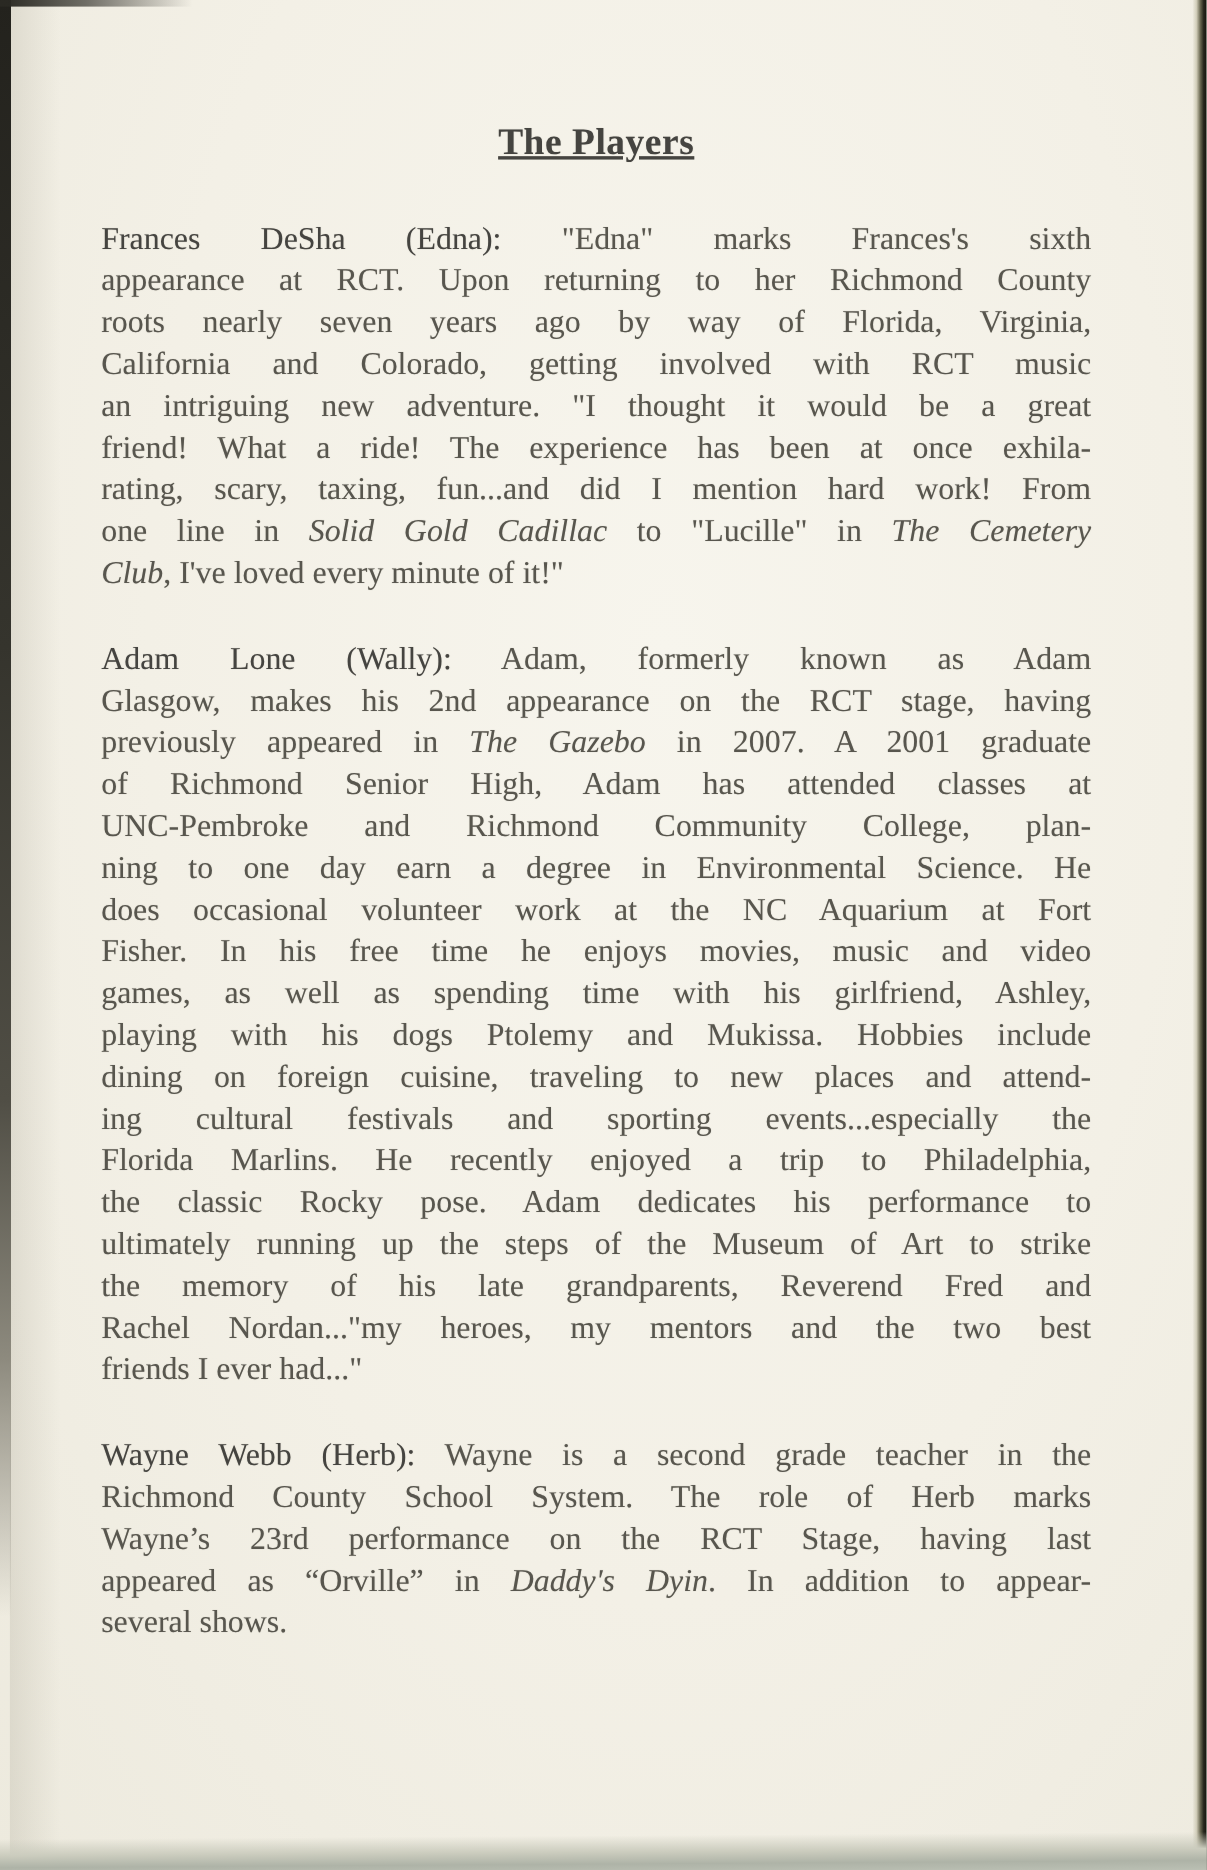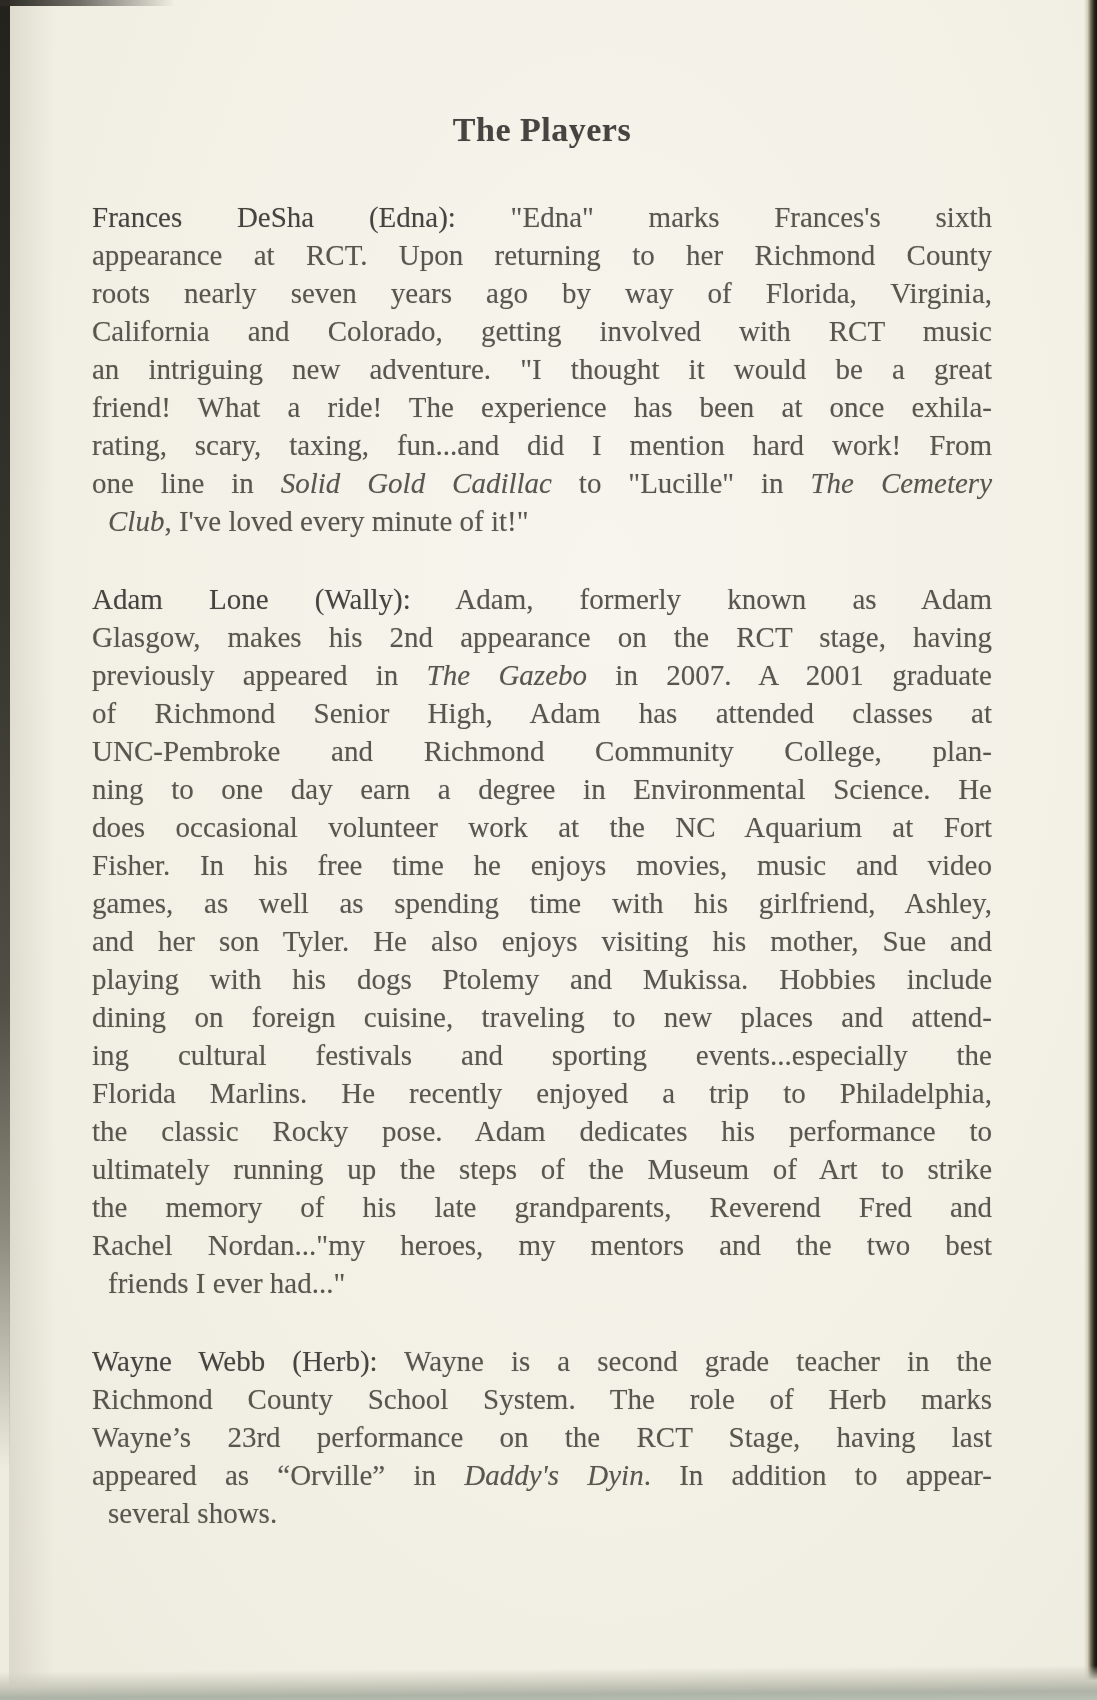--- a/index.html
+++ b/index.html
@@ -21,32 +21,33 @@
   .content {
     position: absolute; left: 92px; top: 0; width: 900px;
     color: var(--ink, #58564e);
   }
   .title {
     margin: 108px 0 12px 0;
     font-size: 34px; line-height: 44px; font-weight: bold;
     text-align: center; letter-spacing: 0.5px;
     color: var(--ink-bold, #454440);
     text-shadow: 0 0 1px rgba(110,108,98,0.35);
+    text-decoration: underline;
   }
   .paragraphs { margin-top: 46px; }
   .paragraph { margin: 0 0 40px 0; }
   .line {
     font-size: 29px; line-height: 38px; height: 38px;
     text-align: justify;
     text-align-last: justify;
     -moz-text-align-last: justify;
     text-shadow: 0 0 1px rgba(110,108,98,0.38);
     hyphens: none;
   }
-  .line.last { text-align-last: left; margin-left: 16px; -moz-text-align-last: left; }
+  .line.last { text-align-last: left; -moz-text-align-last: left; }
   .b { font-weight: normal; color: var(--ink-bold, #454440); }
   .i { font-style: italic; }
   .n { }
   
   .edge-left {
     position: absolute; left: 0; top: 0; width: 10px; height: 1470px;
     background: linear-gradient(180deg, #23221d 0%, #35342d 40%, #504e45 68%,
                 #8d8a7e 84%, rgba(160,157,146,0) 100%);
   }
   .corner-topleft {
@@ -88,21 +89,20 @@
         <div class="paragraph">
           <div class="line"><span class="b">Adam Lone (Wally):</span><span class="n">  Adam, formerly known as Adam</span></div>
           <div class="line"><span class="n">Glasgow, makes his 2nd appearance on the RCT stage, having</span></div>
           <div class="line"><span class="n">previously appeared in </span><span class="i">The Gazebo</span><span class="n"> in 2007.  A 2001 graduate</span></div>
           <div class="line"><span class="n">of Richmond Senior High, Adam has attended classes at</span></div>
           <div class="line"><span class="n">UNC-Pembroke and Richmond Community College, plan-</span></div>
           <div class="line"><span class="n">ning to one day earn a degree in Environmental Science.  He</span></div>
           <div class="line"><span class="n">does occasional volunteer work at the NC Aquarium at Fort</span></div>
           <div class="line"><span class="n">Fisher.  In his free time he enjoys movies, music and video</span></div>
           <div class="line"><span class="n">games, as well as spending time with his girlfriend, Ashley,</span></div>
-          <div class="line"><span class="n">and her son Tyler.  He also enjoys visiting his mother, Sue and</span></div>
           <div class="line"><span class="n">playing with his dogs Ptolemy and Mukissa.  Hobbies include</span></div>
           <div class="line"><span class="n">dining on foreign cuisine, traveling to new places and attend-</span></div>
           <div class="line"><span class="n">ing cultural festivals and sporting events...especially the</span></div>
           <div class="line"><span class="n">Florida Marlins.  He recently enjoyed a trip to Philadelphia,</span></div>
           <div class="line"><span class="n">the classic Rocky pose.  Adam dedicates his performance to</span></div>
           <div class="line"><span class="n">ultimately running up the steps of the Museum of Art to strike</span></div>
           <div class="line"><span class="n">the memory of his late grandparents, Reverend Fred and</span></div>
           <div class="line"><span class="n">Rachel Nordan..."my heroes, my mentors and the two best</span></div>
           <div class="line last"><span class="n">friends I ever had..."</span></div>
         </div>

